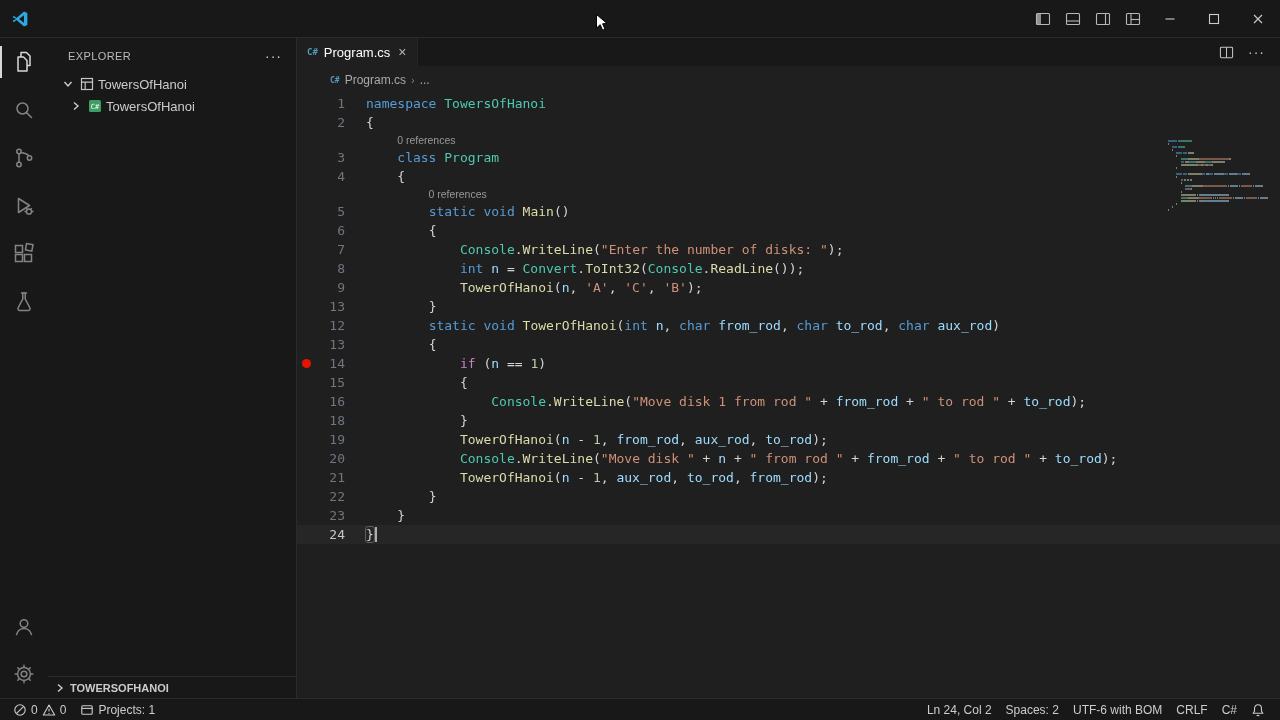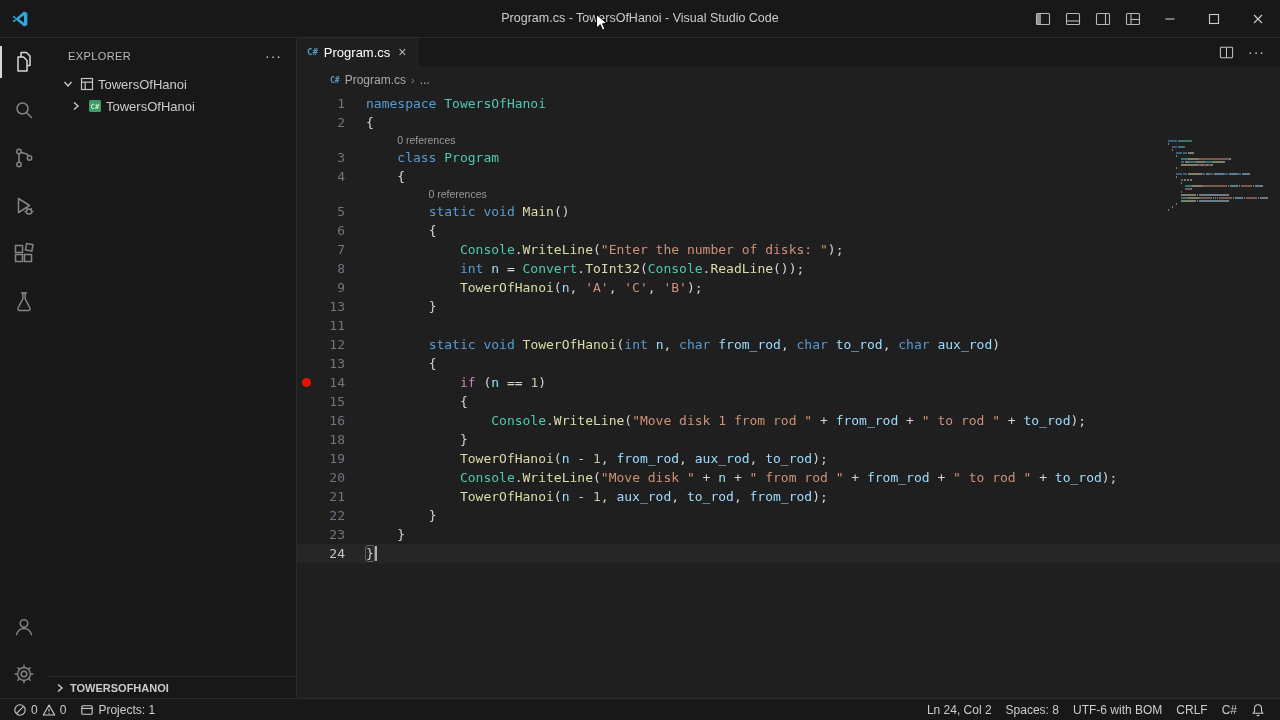--- a/index.html
+++ b/index.html
@@ -80,21 +80,20 @@
 
 <div class="app">
 
   <header class="titlebar">
     <span class="logo">
       <svg width="16" height="16" viewBox="0 0 100 100">
           <polygon points="75,3 96,13 96,87 75,97 28,56 11,70 4,61 26,50 4,39 11,30 28,44 75,3" fill="#2da8e0"></polygon>
           <polygon points="75,26 75,74 44,50" fill="#181818"></polygon>
         </svg>
     </span>
-    <div class="window-title">Program.cs - TowersOfHanoi - Visual Studio Code</div>
     <div class="titlebar-right">
       <span class="tb-icon">
         <svg width="16" height="16" viewBox="0 0 16 16" fill="none" stroke="#b8b8b8" stroke-width="1.1">
             <rect x="1.5" y="2.5" width="13" height="11" rx="1"></rect>
             <rect x="1.5" y="2.5" width="4.5" height="11" fill="#b8b8b8" stroke="none" opacity=".75"></rect>
           </svg>
       </span>
       <span class="tb-icon">
         <svg width="16" height="16" viewBox="0 0 16 16" fill="none" stroke="#b8b8b8" stroke-width="1.1">
             <rect x="1.5" y="2.5" width="13" height="11" rx="1"></rect>
@@ -272,21 +271,20 @@
             <div class="lens-row">
               <div class="gutter"></div>
               <span class="lens" style="margin-left: 62.4px;">0 references</span>
             </div>
             <div class="code-row"><div class="gutter"><span class="glyph"></span><span class="ln">5</span></div><span class="line-content"><span class="tk-pl">        </span><span class="tk-kw">static</span><span class="tk-pl"> </span><span class="tk-kw">void</span><span class="tk-pl"> </span><span class="tk-fn">Main</span><span class="tk-pun">()</span></span></div>
             <div class="code-row"><div class="gutter"><span class="glyph"></span><span class="ln">6</span></div><span class="line-content"><span class="tk-pl">        </span><span class="tk-pun">{</span></span></div>
             <div class="code-row"><div class="gutter"><span class="glyph"></span><span class="ln">7</span></div><span class="line-content"><span class="tk-pl">            </span><span class="tk-type">Console</span><span class="tk-pun">.</span><span class="tk-fn">WriteLine</span><span class="tk-pun">(</span><span class="tk-str">"Enter the number of disks: "</span><span class="tk-pun">);</span></span></div>
             <div class="code-row"><div class="gutter"><span class="glyph"></span><span class="ln">8</span></div><span class="line-content"><span class="tk-pl">            </span><span class="tk-kw">int</span><span class="tk-pl"> </span><span class="tk-var">n</span><span class="tk-pl"> = </span><span class="tk-type">Convert</span><span class="tk-pun">.</span><span class="tk-fn">ToInt32</span><span class="tk-pun">(</span><span class="tk-type">Console</span><span class="tk-pun">.</span><span class="tk-fn">ReadLine</span><span class="tk-pun">());</span></span></div>
             <div class="code-row"><div class="gutter"><span class="glyph"></span><span class="ln">9</span></div><span class="line-content"><span class="tk-pl">            </span><span class="tk-fn">TowerOfHanoi</span><span class="tk-pun">(</span><span class="tk-var">n</span><span class="tk-pun">, </span><span class="tk-str">'A'</span><span class="tk-pun">, </span><span class="tk-str">'C'</span><span class="tk-pun">, </span><span class="tk-str">'B'</span><span class="tk-pun">);</span></span></div>
             <div class="code-row"><div class="gutter"><span class="glyph"></span><span class="ln">13</span></div><span class="line-content"><span class="tk-pl">        </span><span class="tk-pun">}</span></span></div>
-            <div class="code-row"><div class="gutter"><span class="glyph"></span><span class="ln">11</span></div><span class="line-content"></span></div>
             <div class="code-row"><div class="gutter"><span class="glyph"></span><span class="ln">12</span></div><span class="line-content"><span class="tk-pl">        </span><span class="tk-kw">static</span><span class="tk-pl"> </span><span class="tk-kw">void</span><span class="tk-pl"> </span><span class="tk-fn">TowerOfHanoi</span><span class="tk-pun">(</span><span class="tk-kw">int</span><span class="tk-pl"> </span><span class="tk-var">n</span><span class="tk-pun">, </span><span class="tk-kw">char</span><span class="tk-pl"> </span><span class="tk-var">from_rod</span><span class="tk-pun">, </span><span class="tk-kw">char</span><span class="tk-pl"> </span><span class="tk-var">to_rod</span><span class="tk-pun">, </span><span class="tk-kw">char</span><span class="tk-pl"> </span><span class="tk-var">aux_rod</span><span class="tk-pun">)</span></span></div>
             <div class="code-row"><div class="gutter"><span class="glyph"></span><span class="ln">13</span></div><span class="line-content"><span class="tk-pl">        </span><span class="tk-pun">{</span></span></div>
             <div class="code-row"><div class="gutter"><span class="glyph"><span class="bp" style="background: rgb(229, 20, 0);"></span></span><span class="ln">14</span></div><span class="line-content"><span class="tk-pl">            </span><span class="tk-ctrl">if</span><span class="tk-pl"> </span><span class="tk-pun">(</span><span class="tk-var">n</span><span class="tk-pl"> </span><span class="tk-pun">==</span><span class="tk-pl"> </span><span class="tk-num">1</span><span class="tk-pun">)</span></span></div>
             <div class="code-row"><div class="gutter"><span class="glyph"></span><span class="ln">15</span></div><span class="line-content"><span class="tk-pl">            </span><span class="tk-pun">{</span></span></div>
             <div class="code-row"><div class="gutter"><span class="glyph"></span><span class="ln">16</span></div><span class="line-content"><span class="tk-pl">                </span><span class="tk-type">Console</span><span class="tk-pun">.</span><span class="tk-fn">WriteLine</span><span class="tk-pun">(</span><span class="tk-str">"Move disk 1 from rod "</span><span class="tk-pl"> </span><span class="tk-pun">+</span><span class="tk-pl"> </span><span class="tk-var">from_rod</span><span class="tk-pl"> </span><span class="tk-pun">+</span><span class="tk-pl"> </span><span class="tk-str">" to rod "</span><span class="tk-pl"> </span><span class="tk-pun">+</span><span class="tk-pl"> </span><span class="tk-var">to_rod</span><span class="tk-pun">);</span></span></div>
             <div class="code-row"><div class="gutter"><span class="glyph"></span><span class="ln">18</span></div><span class="line-content"><span class="tk-pl">            </span><span class="tk-pun">}</span></span></div>
             <div class="code-row"><div class="gutter"><span class="glyph"></span><span class="ln">19</span></div><span class="line-content"><span class="tk-pl">            </span><span class="tk-fn">TowerOfHanoi</span><span class="tk-pun">(</span><span class="tk-var">n</span><span class="tk-pl"> </span><span class="tk-pun">-</span><span class="tk-pl"> </span><span class="tk-num">1</span><span class="tk-pun">, </span><span class="tk-var">from_rod</span><span class="tk-pun">, </span><span class="tk-var">aux_rod</span><span class="tk-pun">, </span><span class="tk-var">to_rod</span><span class="tk-pun">);</span></span></div>
             <div class="code-row"><div class="gutter"><span class="glyph"></span><span class="ln">20</span></div><span class="line-content"><span class="tk-pl">            </span><span class="tk-type">Console</span><span class="tk-pun">.</span><span class="tk-fn">WriteLine</span><span class="tk-pun">(</span><span class="tk-str">"Move disk "</span><span class="tk-pl"> </span><span class="tk-pun">+</span><span class="tk-pl"> </span><span class="tk-var">n</span><span class="tk-pl"> </span><span class="tk-pun">+</span><span class="tk-pl"> </span><span class="tk-str">" from rod "</span><span class="tk-pl"> </span><span class="tk-pun">+</span><span class="tk-pl"> </span><span class="tk-var">from_rod</span><span class="tk-pl"> </span><span class="tk-pun">+</span><span class="tk-pl"> </span><span class="tk-str">" to rod "</span><span class="tk-pl"> </span><span class="tk-pun">+</span><span class="tk-pl"> </span><span class="tk-var">to_rod</span><span class="tk-pun">);</span></span></div>
             <div class="code-row"><div class="gutter"><span class="glyph"></span><span class="ln">21</span></div><span class="line-content"><span class="tk-pl">            </span><span class="tk-fn">TowerOfHanoi</span><span class="tk-pun">(</span><span class="tk-var">n</span><span class="tk-pl"> </span><span class="tk-pun">-</span><span class="tk-pl"> </span><span class="tk-num">1</span><span class="tk-pun">, </span><span class="tk-var">aux_rod</span><span class="tk-pun">, </span><span class="tk-var">to_rod</span><span class="tk-pun">, </span><span class="tk-var">from_rod</span><span class="tk-pun">);</span></span></div>
             <div class="code-row"><div class="gutter"><span class="glyph"></span><span class="ln">22</span></div><span class="line-content"><span class="tk-pl">        </span><span class="tk-pun">}</span></span></div>
@@ -347,21 +345,21 @@
             <svg width="14" height="14" viewBox="0 0 14 14" fill="none" stroke="#cccccc" stroke-width="1.1">
               <rect x="1.8" y="2.8" width="10.4" height="8.4" rx="1"></rect>
               <line x1="1.8" y1="5.4" x2="12.2" y2="5.4"></line>
             </svg>
           </span>
         <span>Projects: 1</span>
       </span>
     </div>
     <div class="sb-right">
       <span class="sb-item">Ln 24, Col 2</span>
-      <span class="sb-item">Spaces: 8</span>
+      <span class="sb-item">Spaces: 2</span>
       <span class="sb-item">UTF-6 with BOM</span>
       <span class="sb-item">CRLF</span>
       <span class="sb-item">C#</span>
       <span class="sb-item">
         <svg width="14" height="14" viewBox="0 0 14 14" fill="none" stroke="#cccccc" stroke-width="1.1" stroke-linejoin="round">
             <path d="M7 1.8c2.2 0 3.5 1.7 3.5 3.9v2.6l1.4 2H2.1l1.4-2V5.7c0-2.2 1.3-3.9 3.5-3.9z"></path>
             <path d="M5.8 12a1.3 1.3 0 0 0 2.4 0"></path>
           </svg>
       </span>
     </div>

